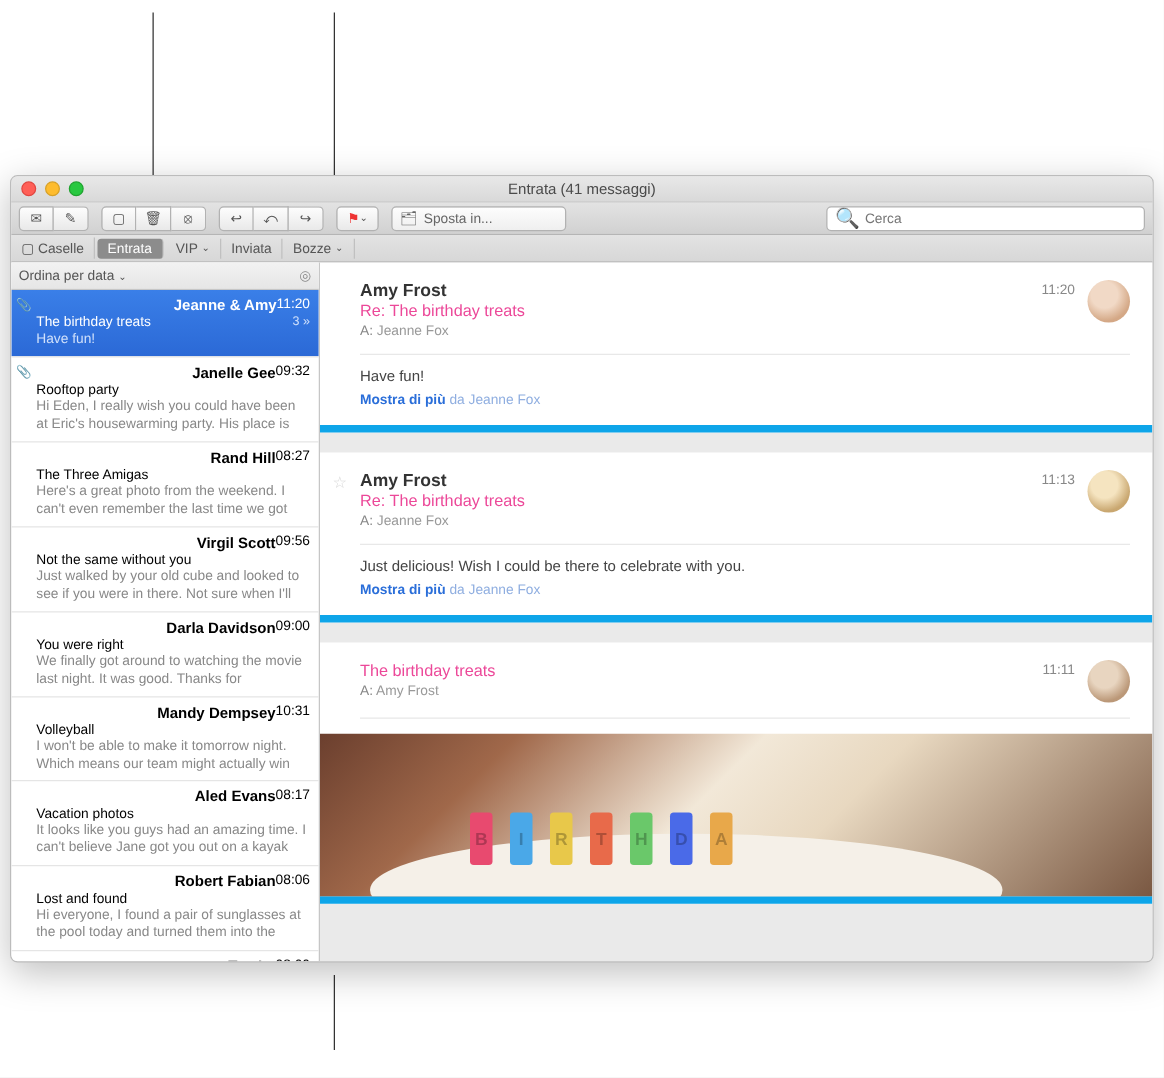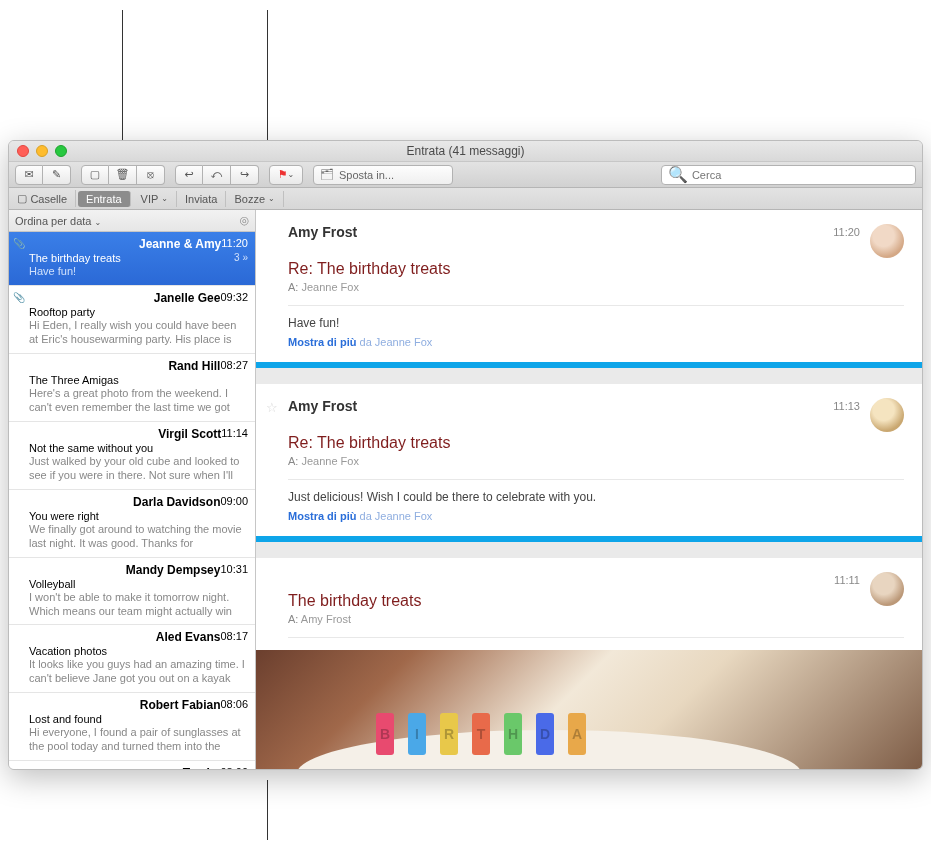--- a/index.html
+++ b/index.html
@@ -45,21 +45,21 @@
 .msg.sel .subj .badge { color: #cfe0fb; font-size: 10px; }
 .attach-ind, .star-ind { position: absolute; left: 4px; top: 6px; font-size: 10px; color: #9a9a9a; }
 .msg.sel .attach-ind { color: #fff; }
 
 .reader { flex: 1; background: #eaeaea; overflow-y: auto; }
 .card { background: #fff; margin: 0; border-bottom: 6px solid #0ea5e9; padding: 14px 18px 14px 32px; position: relative; }
 .card + .card { margin-top: 16px; }
 .chead { display: flex; justify-content: space-between; }
 .chleft { flex: 1; }
 .csender { font-size: 14px; font-weight: 700; color: #333; }
-.csubj { font-size: 16px; color: #7f1d1d; margin-top: 20px; }
+.csubj { font-size: 13px; color: #ec4899; margin-top: 1px; }
 .cto { font-size: 11px; color: #999; margin-top: 3px; }
 .cto .lbl { color: #888; }
 .cright { display: flex; align-items: flex-start; gap: 10px; }
 .ctime { font-size: 11px; color: #888; margin-top: 2px; }
 .avatar { width: 34px; height: 34px; border-radius: 50%; background: #d8c8b8; }
 .avatar.f1 { background: radial-gradient(circle at 40% 35%, #f1d9c6 35%, #d4a886 70%); }
 .avatar.f2 { background: radial-gradient(circle at 40% 35%, #f5e4c0 35%, #c9a770 70%); }
 .avatar.f3 { background: radial-gradient(circle at 40% 35%, #e8d5c0 35%, #bb9878 70%); }
 .divider { border: none; border-top: 1px solid #e8e8e8; margin: 12px 0 10px; }
 .body { font-size: 12px; color: #444; }
@@ -198,21 +198,21 @@
               <span class="time">08:27</span>
             </div>
             <div class="subj">
               <span>The Three Amigas</span>
             </div>
             <div class="prev">Here's a great photo from the weekend. I can't even remember the last time we got to...</div>
           </div>
           <div class="msg">
             <div class="r1">
               <span class="from">Virgil Scott</span>
-              <span class="time">11:14</span>
+              <span class="time">09:56</span>
             </div>
             <div class="subj">
               <span>Not the same without you</span>
             </div>
             <div class="prev">Just walked by your old cube and looked to see if you were in there. Not sure when I'll s...</div>
           </div>
           <div class="msg">
             <div class="r1">
               <span class="from">Darla Davidson</span>
               <span class="time">09:00</span>

